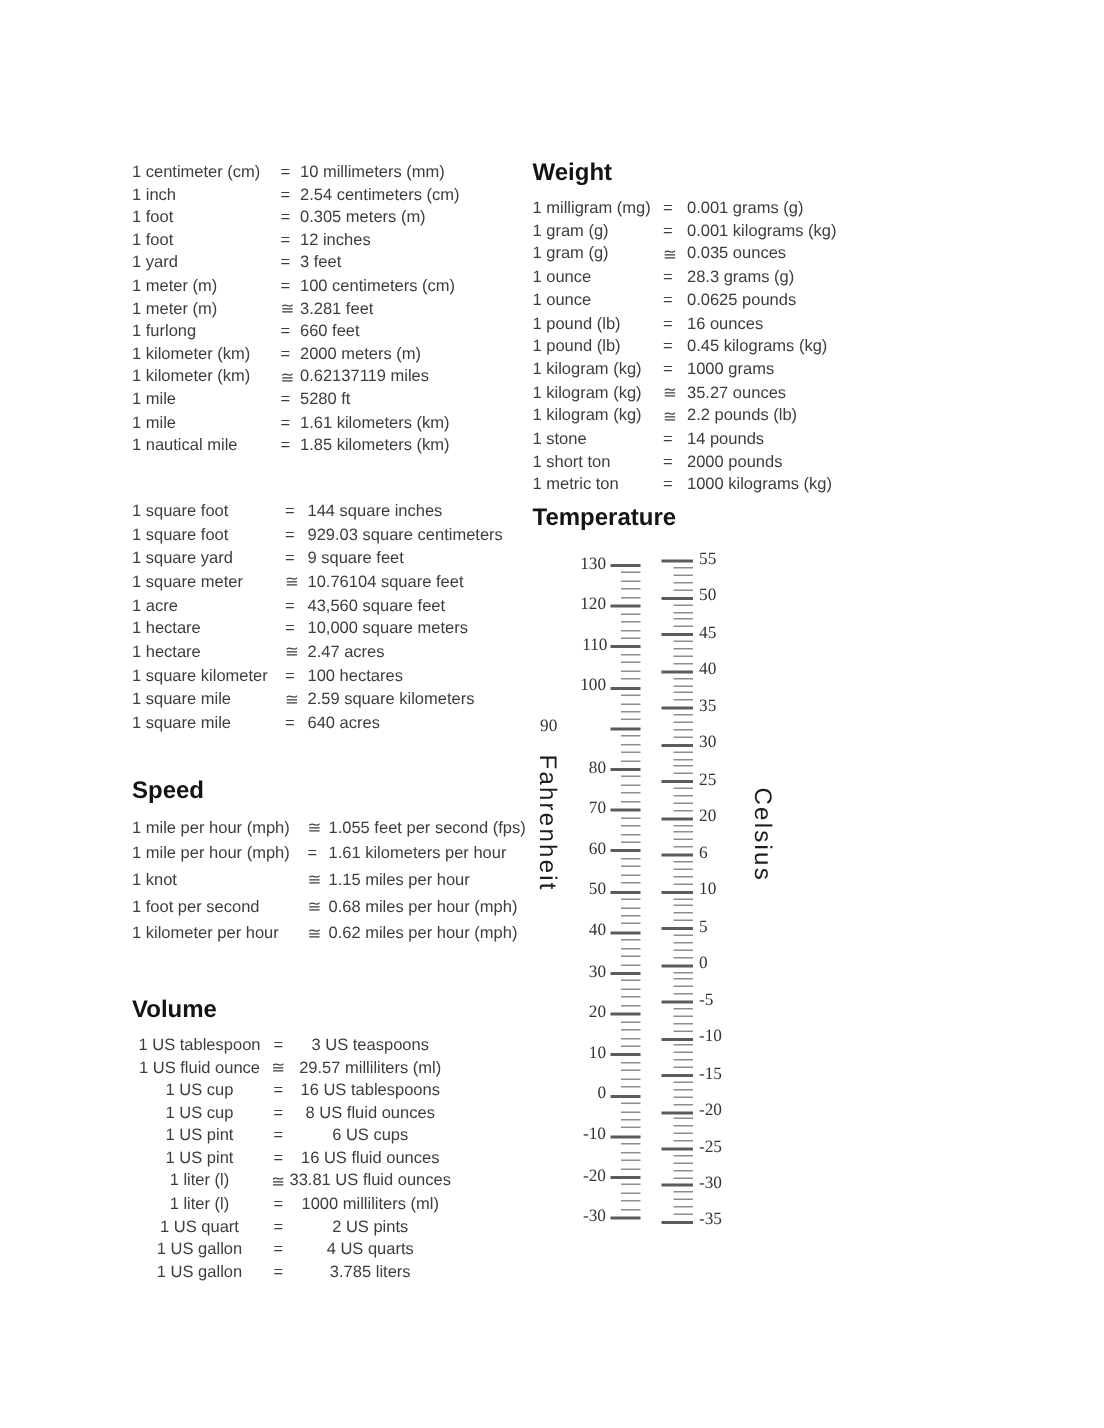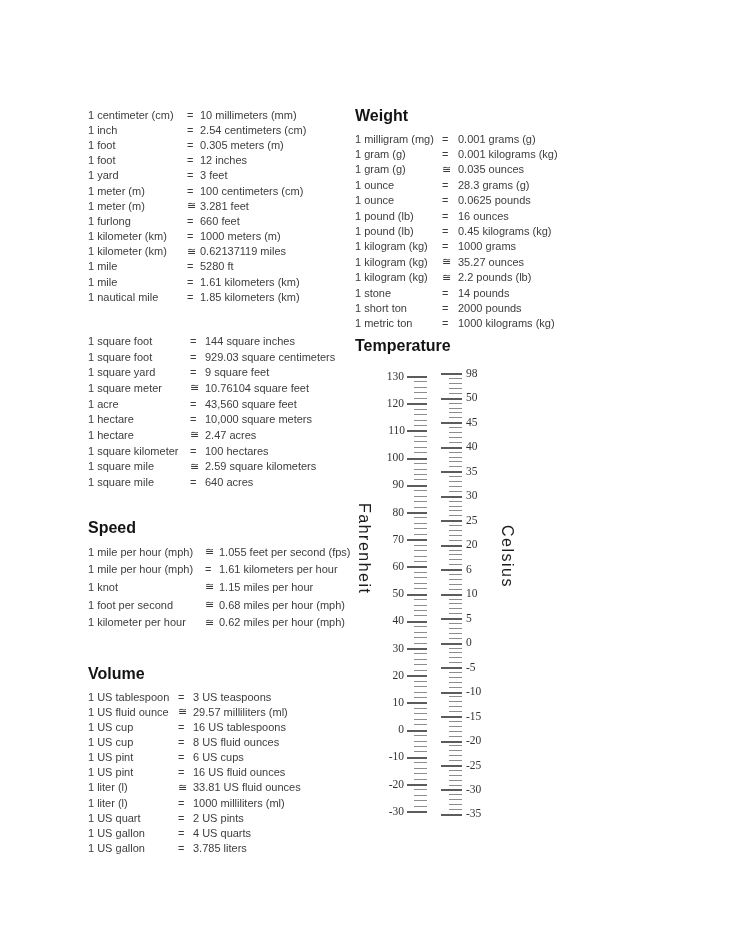--- a/index.html
+++ b/index.html
@@ -15,21 +15,21 @@
   #sec-length{left:88px;top:107px;}
   #sec-weight{left:355px;top:107px;}
   #sec-area{left:88px;top:333px;}
   #sec-speed{left:88px;top:519px;}
   #sec-volume{left:88px;top:665px;}
   #sec-temperature{left:355px;top:337px;width:190px;height:515px;}
   #sec-length .row{height:15.2px;grid-template-columns:99px 13px auto;}
   #sec-weight .row{height:15.4px;grid-template-columns:87px 16px auto;}
   #sec-area  .row{height:15.7px;grid-template-columns:102px 15px auto;}
   #sec-speed .row{height:17.6px;grid-template-columns:117px 14px auto;}
-  #sec-volume .row{height:15.15px;grid-template-columns:90px 15px auto;}
+  #sec-volume .row{height:15.15px;grid-template-columns:90px 15px auto;text-align:center;}
   
   .ruler{position:absolute;left:0;top:0;width:100%;height:100%;}
   .tick{position:absolute;height:1px;background:#8d8d8d;}
   .tick.major{height:2px;background:#5c5c5c;}
   .ticklabel{position:absolute;height:13px;line-height:13px;font-size:11.5px;color:#333;
     font-family:"Liberation Serif","DejaVu Serif",serif;}
   .vlabel{position:absolute;writing-mode:vertical-rl;font-size:16px;letter-spacing:1.5px;
     color:#1c1c1c;white-space:nowrap;}
   .vlabel.f{left:0px;top:166px;}
   .vlabel.c{left:143px;top:188px;}
@@ -78,21 +78,21 @@
           <span class="value">3.281 feet</span>
         </div>
         <div class="row">
           <span class="term">1 furlong</span>
           <span class="sign">=</span>
           <span class="value">660 feet</span>
         </div>
         <div class="row">
           <span class="term">1 kilometer (km)</span>
           <span class="sign">=</span>
-          <span class="value">1000 meters (m)</span>
+          <span class="value">2000 meters (m)</span>
         </div>
         <div class="row">
           <span class="term">1 kilometer (km)</span>
           <span class="sign">≅</span>
           <span class="value">0.62137119 miles</span>
         </div>
         <div class="row">
           <span class="term">1 mile</span>
           <span class="sign">=</span>
           <span class="value">5280 ft</span>
@@ -257,21 +257,21 @@
         <div class="tick" style="left: 59px; width: 13px; top: 104.3px;"></div>
         <div class="tick" style="left: 59px; width: 13px; top: 109.7px;"></div>
         <div class="tick" style="left: 59px; width: 13px; top: 115.2px;"></div>
         <div class="tick major" style="left: 52px; width: 20px; top: 120.6px;"></div>
         <div class="ticklabel" style="left: 5px; width: 44px; top: 114.1px; text-align: right;">100</div>
         <div class="tick" style="left: 59px; width: 13px; top: 126px;"></div>
         <div class="tick" style="left: 59px; width: 13px; top: 131.5px;"></div>
         <div class="tick" style="left: 59px; width: 13px; top: 136.9px;"></div>
         <div class="tick" style="left: 59px; width: 13px; top: 142.4px;"></div>
         <div class="tick major" style="left: 52px; width: 20px; top: 147.8px;"></div>
-        <div class="ticklabel" style="left: 5px; width: 44px; top: 141.3px; text-align: right;">90</div>
+        <div class="ticklabel" style="left: 5px; width: 44px; top: 141.3px; ">90</div>
         <div class="tick" style="left: 59px; width: 13px; top: 153.2px;"></div>
         <div class="tick" style="left: 59px; width: 13px; top: 158.7px;"></div>
         <div class="tick" style="left: 59px; width: 13px; top: 164.1px;"></div>
         <div class="tick" style="left: 59px; width: 13px; top: 169.6px;"></div>
         <div class="tick major" style="left: 52px; width: 20px; top: 175px;"></div>
         <div class="ticklabel" style="left: 5px; width: 44px; top: 168.5px; text-align: right;">80</div>
         <div class="tick" style="left: 59px; width: 13px; top: 180.4px;"></div>
         <div class="tick" style="left: 59px; width: 13px; top: 185.9px;"></div>
         <div class="tick" style="left: 59px; width: 13px; top: 191.3px;"></div>
         <div class="tick" style="left: 59px; width: 13px; top: 196.8px;"></div>
@@ -331,21 +331,21 @@
         <div class="tick" style="left: 59px; width: 13px; top: 441.6px;"></div>
         <div class="tick major" style="left: 52px; width: 20px; top: 447px;"></div>
         <div class="ticklabel" style="left: 5px; width: 44px; top: 440.5px; text-align: right;">-20</div>
         <div class="tick" style="left: 59px; width: 13px; top: 452.4px;"></div>
         <div class="tick" style="left: 59px; width: 13px; top: 457.9px;"></div>
         <div class="tick" style="left: 59px; width: 13px; top: 463.3px;"></div>
         <div class="tick" style="left: 59px; width: 13px; top: 468.8px;"></div>
         <div class="tick major" style="left: 52px; width: 20px; top: 474.2px;"></div>
         <div class="ticklabel" style="left: 5px; width: 44px; top: 467.7px; text-align: right;">-30</div>
         <div class="tick major" style="left: 86px; width: 21px; top: 36.3px;"></div>
-        <div class="ticklabel" style="left: 111px; width: 40px; top: 29.8px; text-align: left;">98</div>
+        <div class="ticklabel" style="left: 111px; width: 40px; top: 29.8px; text-align: left;">55</div>
         <div class="tick" style="left: 94px; width: 13px; top: 41.2px;"></div>
         <div class="tick" style="left: 94px; width: 13px; top: 46.1px;"></div>
         <div class="tick" style="left: 94px; width: 13px; top: 51px;"></div>
         <div class="tick" style="left: 94px; width: 13px; top: 55.9px;"></div>
         <div class="tick major" style="left: 86px; width: 21px; top: 60.8px;"></div>
         <div class="ticklabel" style="left: 111px; width: 40px; top: 54.3px; text-align: left;">50</div>
         <div class="tick" style="left: 94px; width: 13px; top: 65.7px;"></div>
         <div class="tick" style="left: 94px; width: 13px; top: 70.6px;"></div>
         <div class="tick" style="left: 94px; width: 13px; top: 75.4px;"></div>
         <div class="tick" style="left: 94px; width: 13px; top: 80.3px;"></div>

